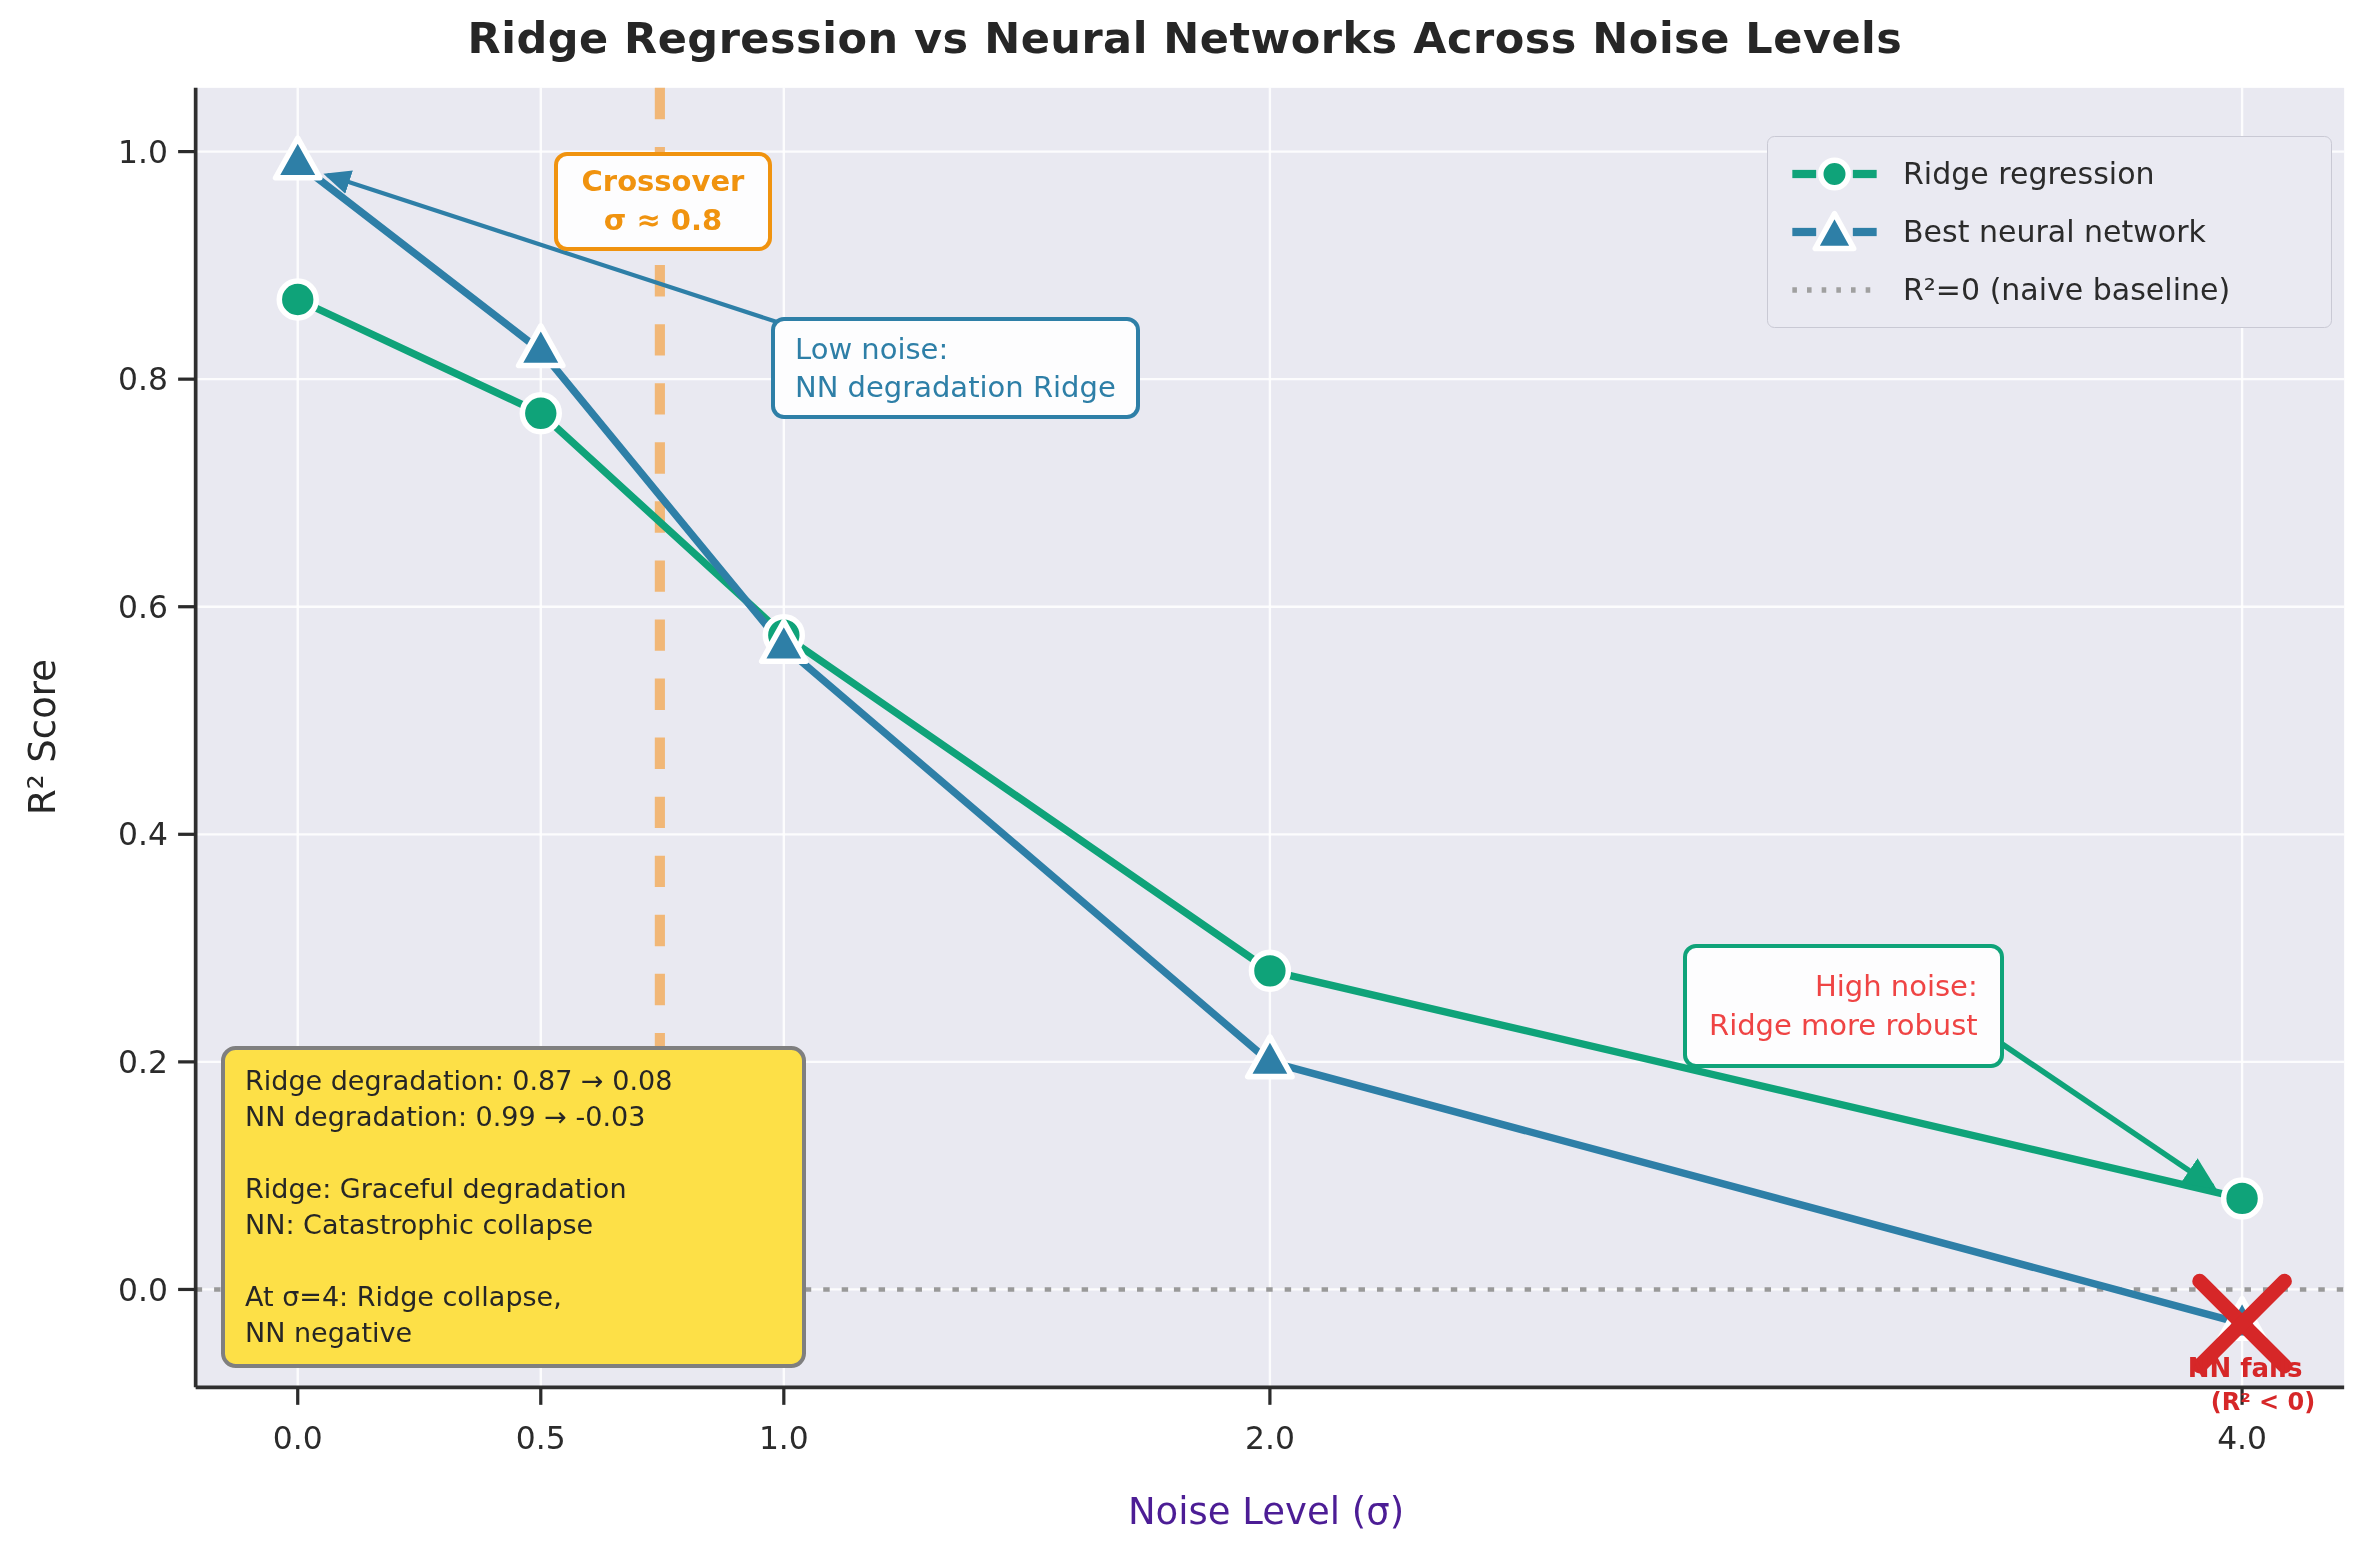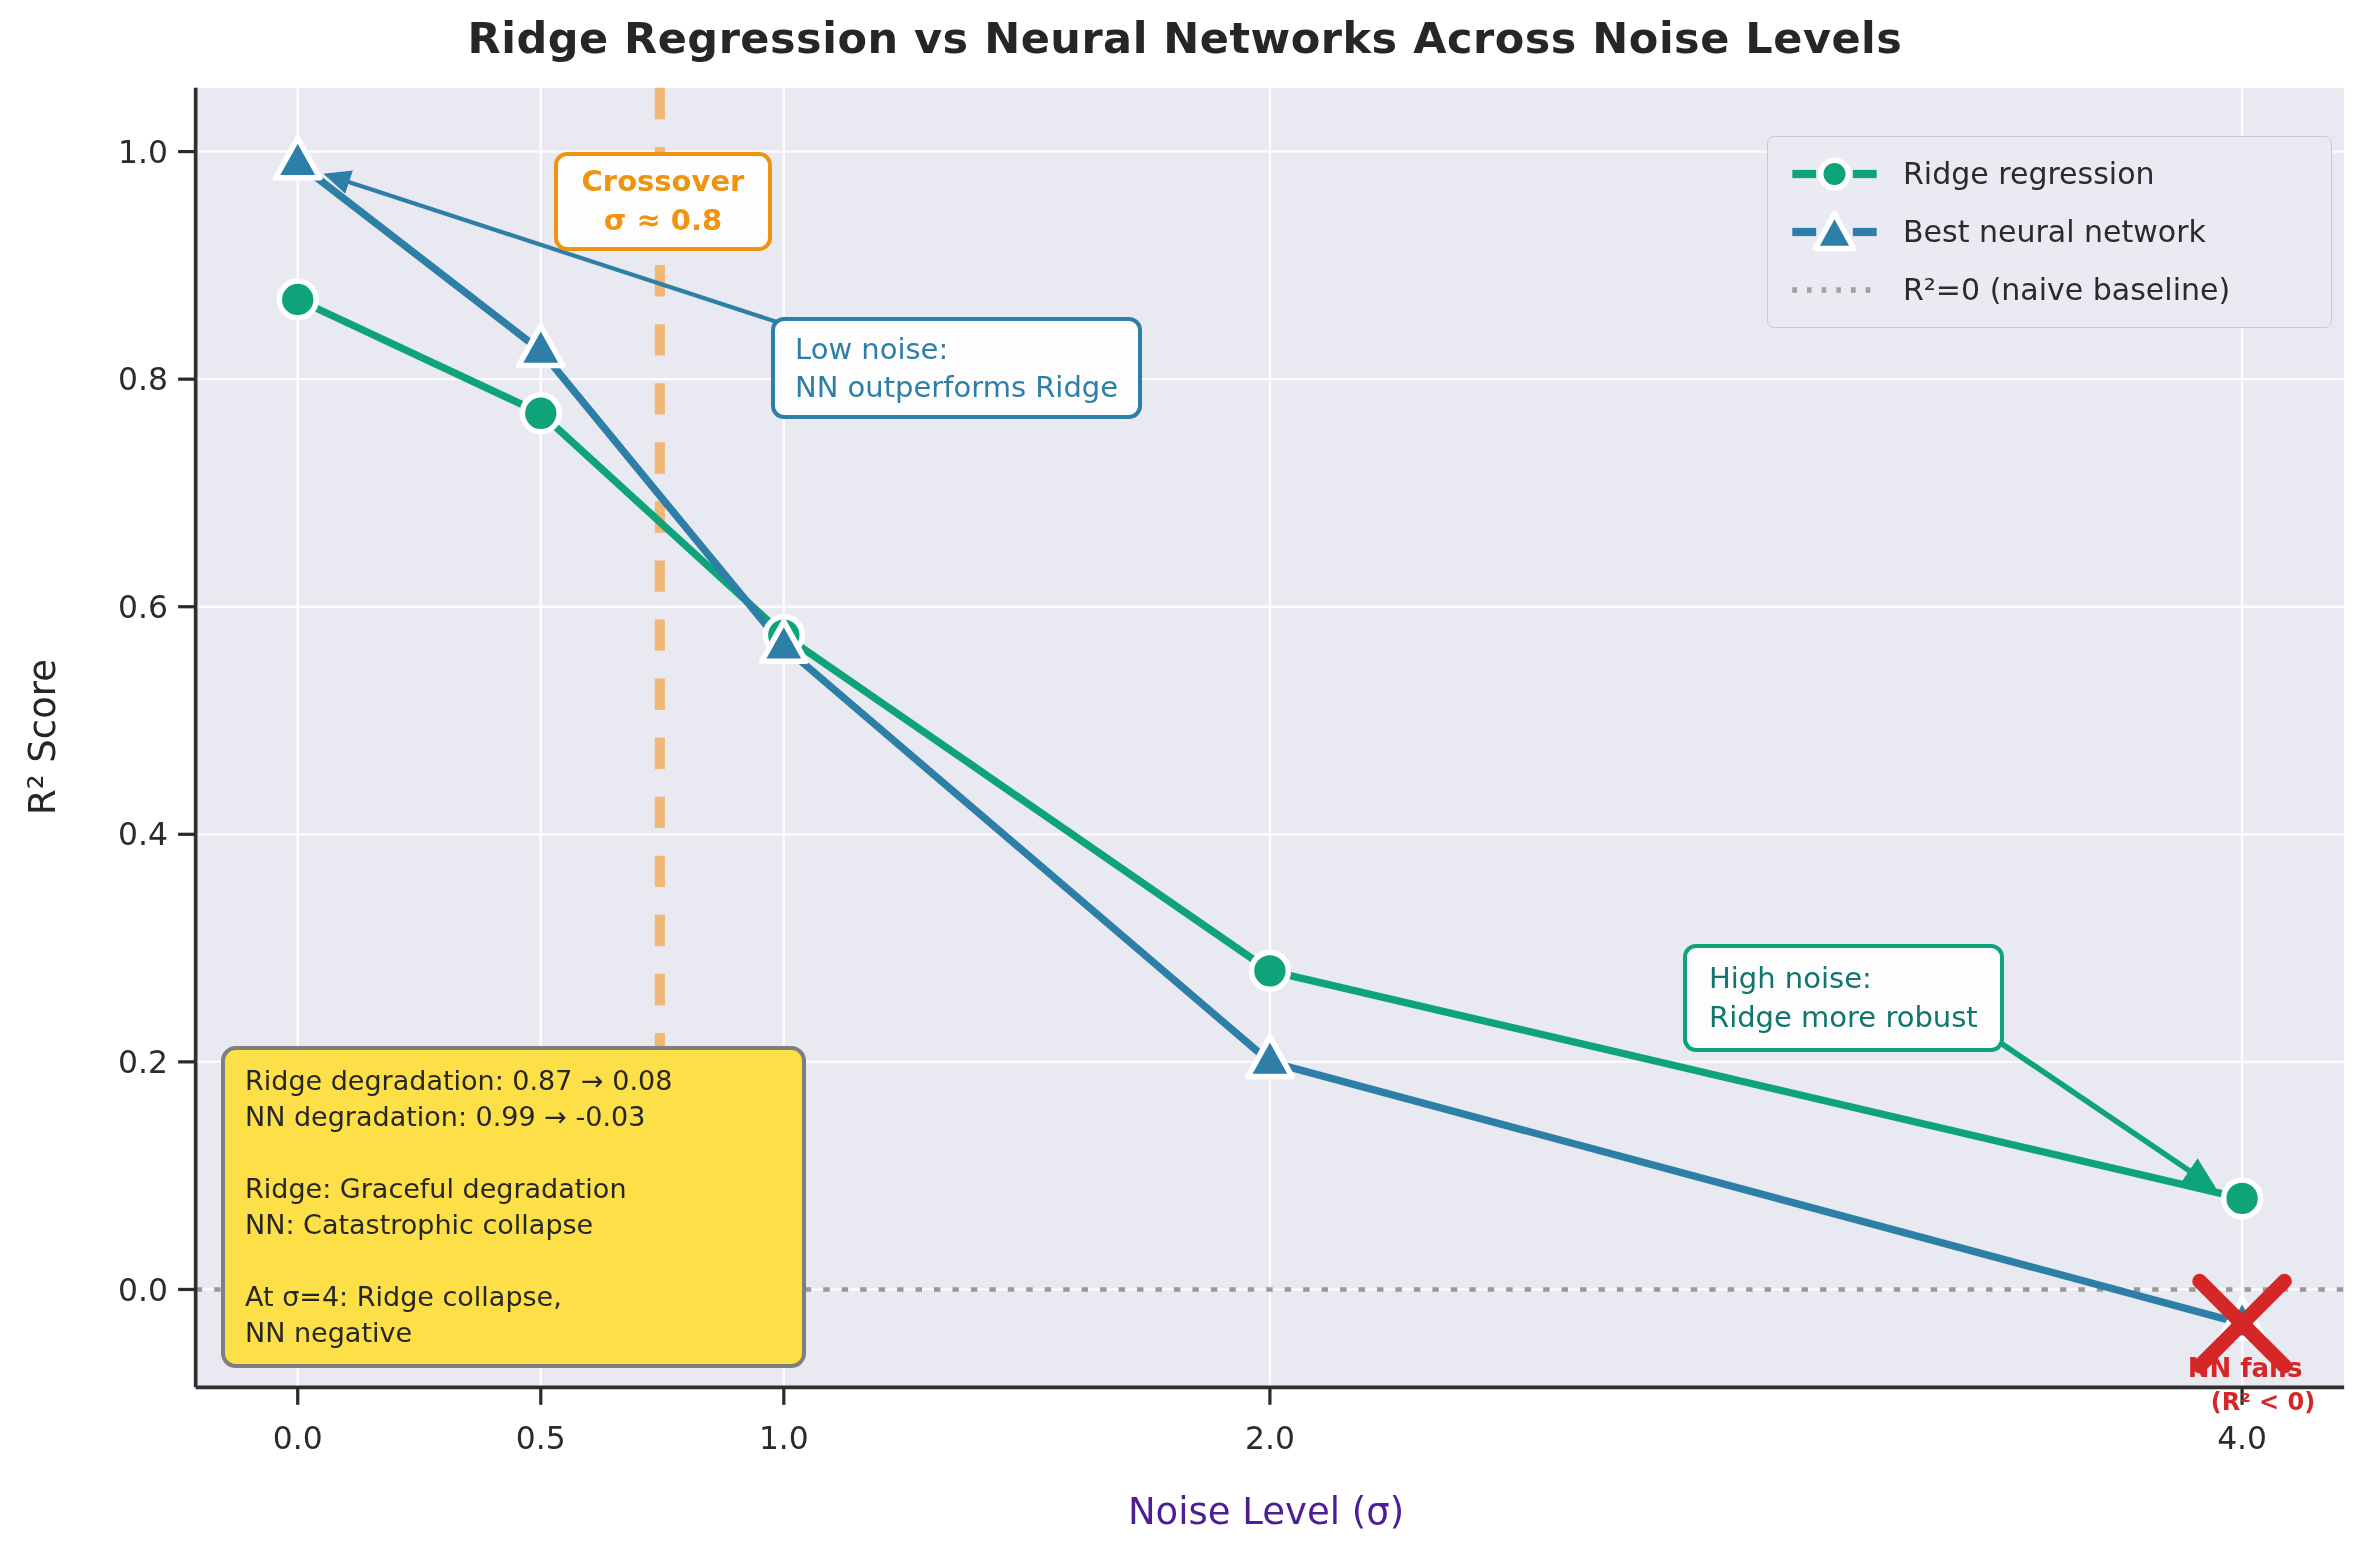--- a/index.html
+++ b/index.html
@@ -25,22 +25,22 @@
   .crossover-box{
     left:554px; top:152px; width:210px; padding:5.5px 0 7.4px; text-align:center;
     border:4.6px solid #F0930F; color:#F0930F; font-weight:bold;
     font-size:29px; line-height:39px;
   }
   .lownoise-box{
     left:771px; top:317px; padding:9.2px 20px;
     border:4.6px solid #2E7FA7; color:#2E7FA7; font-size:29px; line-height:38px;
   }
   .highnoise-box{
-    left:1683px; top:944px; padding:11px 22px; text-align:left;
-    border:4.6px solid #0FA379; color:#0f766e; font-size:29px; line-height:39px;
+    left:1683px; top:944px; padding:19px 22px; text-align:right;
+    border:4.6px solid #0FA379; color:#ef4444; font-size:29px; line-height:39px;
   }
   .stats-box{
     left:221px; top:1046px; width:537px; padding:13px 20px;
     border:4.6px solid #7F7F7F; border-radius:14.8px; background:#fde047;
     color:#262626; font-size:27px; line-height:36px;
   }
   .stats-box .line{min-height:36px;}
   .nn-fails{
     position:absolute; left:2245px; top:1351px; transform:translateX(-50%);
     text-align:center; color:#D62728; font-weight:bold; font-size:26px; line-height:34px;
@@ -132,21 +132,21 @@
   <div class="xlabel">Noise Level (σ)</div>
   <div class="ylabel">R² Score</div>
 
   <div class="abox crossover-box">
     <div>Crossover</div>
     <div>σ ≈ 0.8</div>
   </div>
 
   <div class="abox lownoise-box">
     <div>Low noise:</div>
-    <div>NN outperforms Ridge</div>
+    <div>NN degradation Ridge</div>
   </div>
 
   <div class="abox highnoise-box">
     <div>High noise:</div>
     <div>Ridge more robust</div>
   </div>
 
   <div class="abox stats-box">
     <div class="line">Ridge degradation: 0.87 → 0.08</div>
     <div class="line">NN degradation: 0.99 → -0.03</div>

